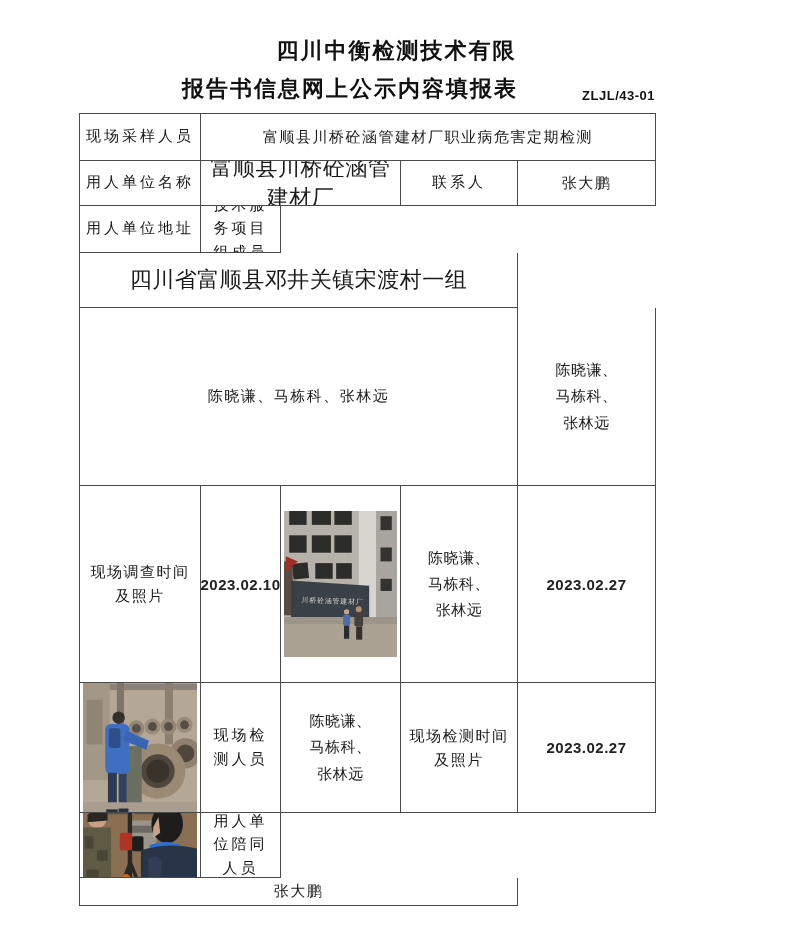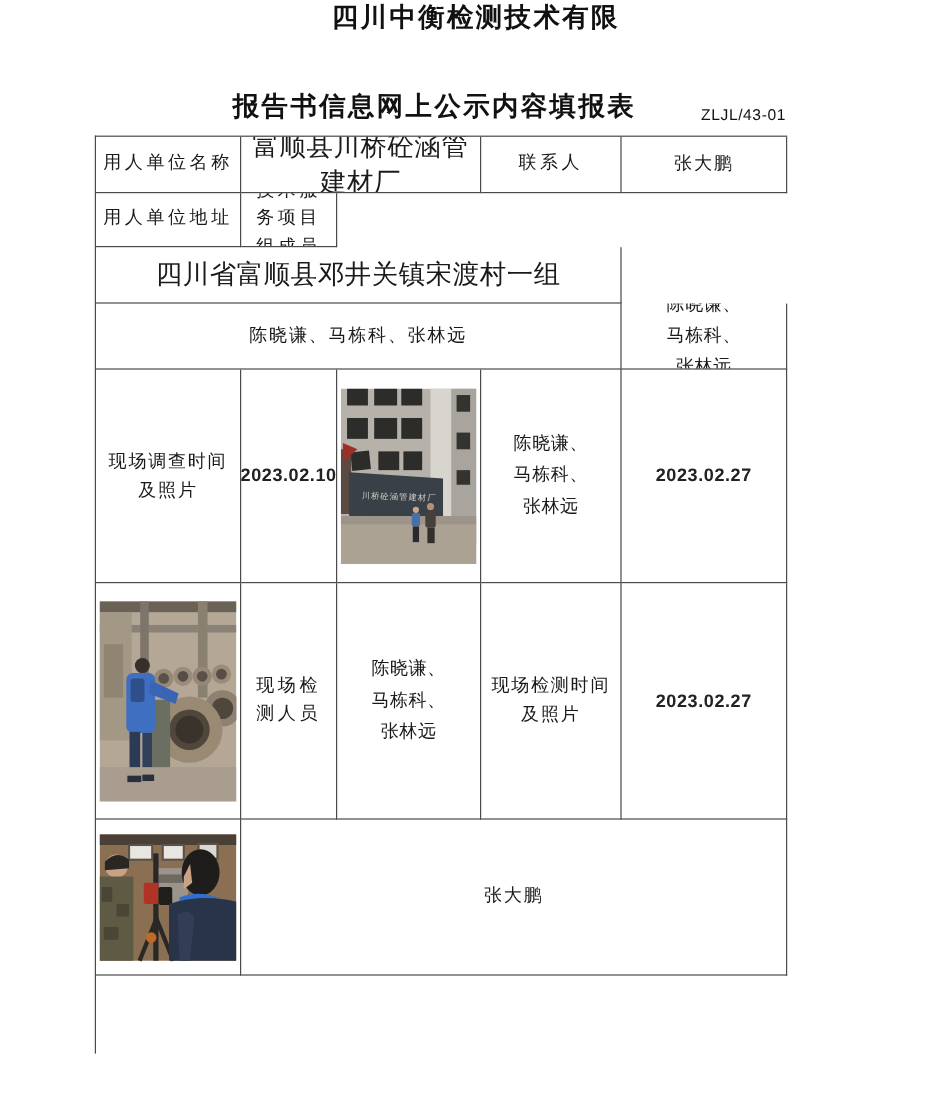--- a/index.html
+++ b/index.html
@@ -3,32 +3,32 @@
 <meta charset="utf-8">
 <style>
   html,body { margin:0; padding:0; }
   body {
     width:793px; height:926px; background:#ffffff;
     font-family:"Liberation Serif", serif; color:#1a1a1a;
     position:relative; overflow:hidden;
   }
   .header { position:relative; width:793px; height:113px; }
   .title1 {
-    text-align:center;
+    padding-top:36px; text-align:center;
     font-family:"Liberation Sans", sans-serif; font-weight:bold;
     font-size:22px; letter-spacing:2px; color:#111;
   }
   .title2 {
-    position:absolute; top:74px; left:12px; width:700px; text-align:center;
+    position:absolute; top:74px; left:0; width:700px; text-align:center;
     font-family:"Liberation Sans", sans-serif; font-weight:bold;
     font-size:22px; letter-spacing:2px; color:#111;
   }
   .doc-code {
     position:absolute; top:88px; right:138px;
-    font-family:"Liberation Sans", sans-serif; font-weight:normal;
+    font-family:"Liberation Sans", sans-serif; font-weight:bold;
     font-size:13px; letter-spacing:0.5px; color:#111;
   }
   .doc-table {
     margin-left:79px; width:576px;
     display:grid;
     grid-template-columns:121px 80px 120px 117px 138px;
     grid-template-rows:47px 45px 47px 55px 178px 197px 130px 65px;
     border-top:1px solid #4a4a4a; border-left:1px solid #4a4a4a;
     box-sizing:content-box;
   }
@@ -60,23 +60,29 @@
 
 <div class="header">
   <div class="title1">四川中衡检测技术有限</div>
   <div class="title2">报告书信息网上公示内容填报表</div>
   <div class="doc-code">ZLJL/43-01</div>
 </div>
 
 <div class="doc-table">
 
   <div class="cell">
+    <span class="lbl">现场采样人员</span>
+  </div>
+  <div class="cell span4">
+    <span class="serif-val">富顺县川桥砼涵管建材厂职业病危害定期检测</span>
+  </div>
+
+  <div class="cell">
     <span class="lbl">用人单位名称</span>
   </div>
-
   <div class="cell span2">
     <span class="bold-val">富顺县川桥砼涵管建材厂</span>
   </div>
   <div class="cell">
     <span class="lbl">联系人</span>
   </div>
   <div class="cell">
     <span class="serif-val">张大鹏</span>
   </div>
 
@@ -210,17 +216,20 @@
       <line x1="54" y1="80" x2="70" y2="120" stroke="#2a2824" stroke-width="4"></line>
       <circle cx="49" cy="98" r="5" fill="#c06a28"></circle>
       <ellipse cx="96" cy="36" rx="18" ry="22" fill="#1f1d1c"></ellipse>
       <polygon points="80,40 86,28 88,46 80,52" fill="#c9a286"></polygon>
       <path d="M76,60 Q96,52 116,62 L116,74 Q96,64 76,72 Z" fill="#2f6fd0"></path>
       <path d="M66,66 Q98,56 130,64 L130,120 L66,120 Z" fill="#2a3448"></path>
       <path d="M74,76 Q84,70 90,78 L86,120 L76,120 Z" fill="#323e56"></path>
     </svg>
   </div>
 
+  <div class="cell">
+    <span class="lbl">用人单位陪同人员</span>
+  </div>
   <div class="cell span4">
     <span class="serif-val">张大鹏</span>
   </div>
 
 </div>
 
 </body></html>

